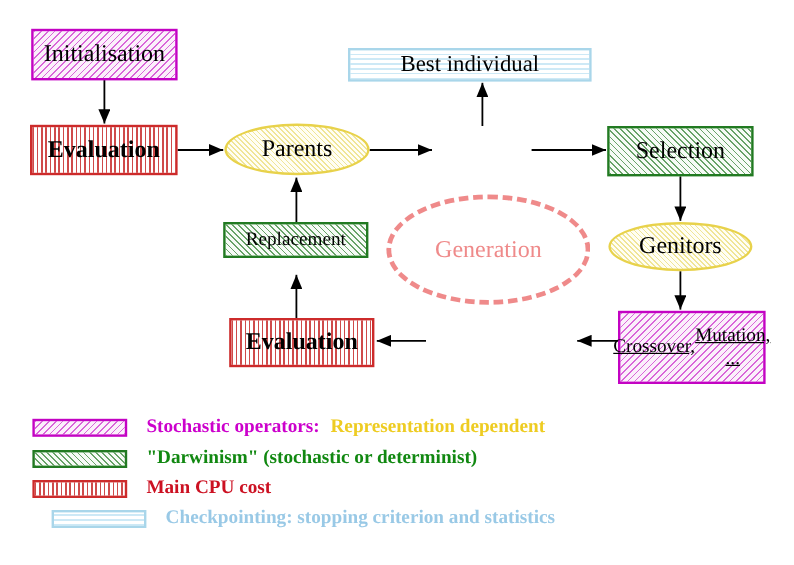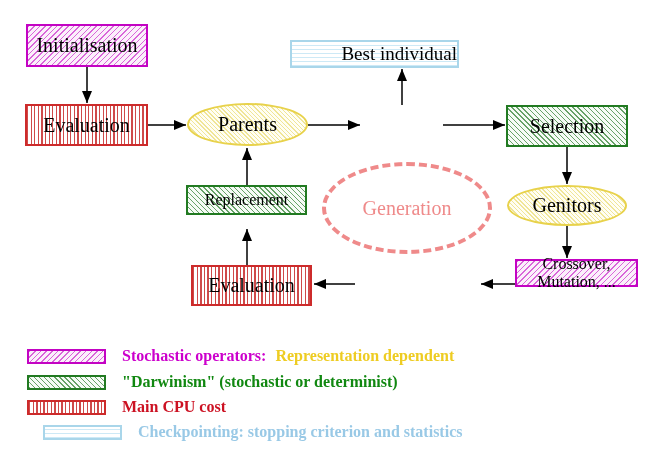--- a/index.html
+++ b/index.html
@@ -10,42 +10,42 @@
   }
   .arrow-layer{position:absolute;left:0;top:0;pointer-events:none;}
   .node{
     position:absolute;box-sizing:border-box;display:flex;align-items:center;justify-content:center;
     color:#000;font-size:20px;text-align:center;line-height:1.05;
   }
   
   .p-magenta{border:2px solid #c303c3;
     background:repeating-linear-gradient(135deg,#d966d9 0,#d966d9 1px,#fbf0fb 1px,#fbf0fb 4px);}
   .p-red{border:2px solid #cd2b2b;
-    background:repeating-linear-gradient(90deg,#cf4a4a 0,#cf4a4a 1.3px,#ffffff 1.3px,#ffffff 3.6px);}
+    background:repeating-linear-gradient(90deg,#cf4a4a 0,#cf4a4a 1.3px,#ffffff 1.3px,#ffffff 3.6px);font-weight:bold;}
   .p-green{border:2px solid #217a21;
     background:repeating-linear-gradient(45deg,#67a267 0,#67a267 1px,#f6fbf6 1px,#f6fbf6 3.6px);}
   .p-cyan{border:2px solid #a9d6ea;
     background:repeating-linear-gradient(0deg,#cde9f6 0,#cde9f6 1.4px,#ffffff 1.4px,#ffffff 4px);}
   .p-yellow{border:2px solid #e8d24b;
     background:repeating-linear-gradient(45deg,#f0e597 0,#f0e597 1px,#fffef4 1px,#fffef4 3px);}
   .ellipse{border-radius:50%;}
   
   .n-init{left:26px;top:24px;width:122px;height:43px;}
-  .n-best{left:290px;top:40px;width:169px;height:28px;font-size:19px;justify-content:flex-end;}
+  .n-best{left:290px;top:40px;width:203px;height:28px;font-size:19px;}
   .n-eval1{left:25px;top:104px;width:123px;height:42px;}
   .n-parents{left:187px;top:103px;width:121px;height:43px;}
   .n-stop{left:361px;top:105px;width:82px;height:40px;border-radius:12px;}
   .n-selection{left:506px;top:105px;width:122px;height:42px;}
   .n-replacement{left:186px;top:185px;width:121px;height:30px;font-size:16px;}
   .n-generation{left:322px;top:162px;width:170px;height:92px;border:4px dashed #ef8a8a;
     color:#ef8a8a;background:transparent;font-size:20px;}
   .n-genitors{left:507px;top:185px;width:120px;height:41px;}
   .n-eval2{left:191px;top:265px;width:121px;height:41px;}
   .n-offspring{left:355px;top:264px;width:124px;height:40px;}
-  .n-crossover{left:515px;top:259px;width:123px;height:28px;flex-direction:column;font-size:16px;line-height:1.15;}
+  .n-crossover{left:515px;top:259px;width:123px;height:61px;flex-direction:row;font-size:16px;line-height:1.15;text-decoration:underline;}
   
   .legend-row{position:absolute;left:27px;display:flex;align-items:center;height:16px;}
   .lr-1{top:348px;} .lr-2{top:374px;} .lr-3{top:399px;} .lr-4{top:424px;margin-left:16px;}
   .swatch{box-sizing:border-box;width:79px;height:15px;flex:0 0 auto;}
   .legend-text{margin-left:16px;font-size:16px;font-weight:bold;white-space:nowrap;}
   .seg2{margin-left:9px;}
   .t-magenta{color:#cc00cc;} .t-yellow{color:#eecc22;} .t-green{color:#118811;}
   .t-red{color:#cc1122;} .t-cyan{color:#99c9e6;}
 </style>
 </head>

